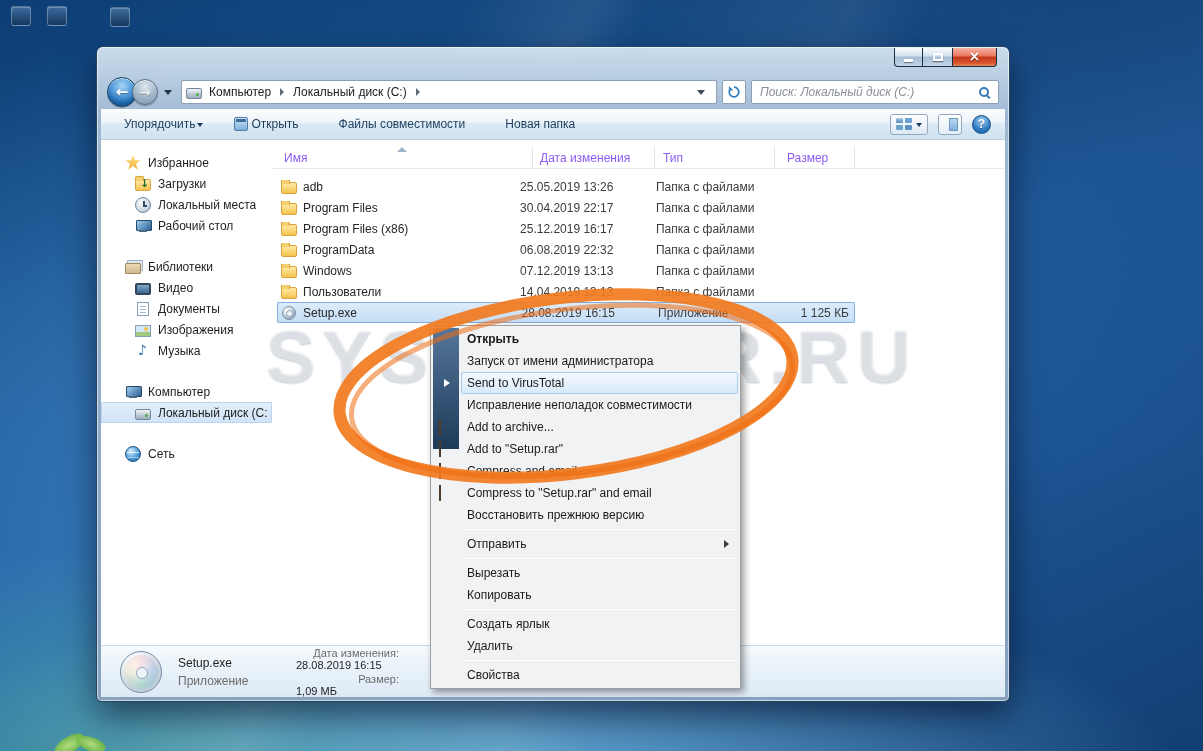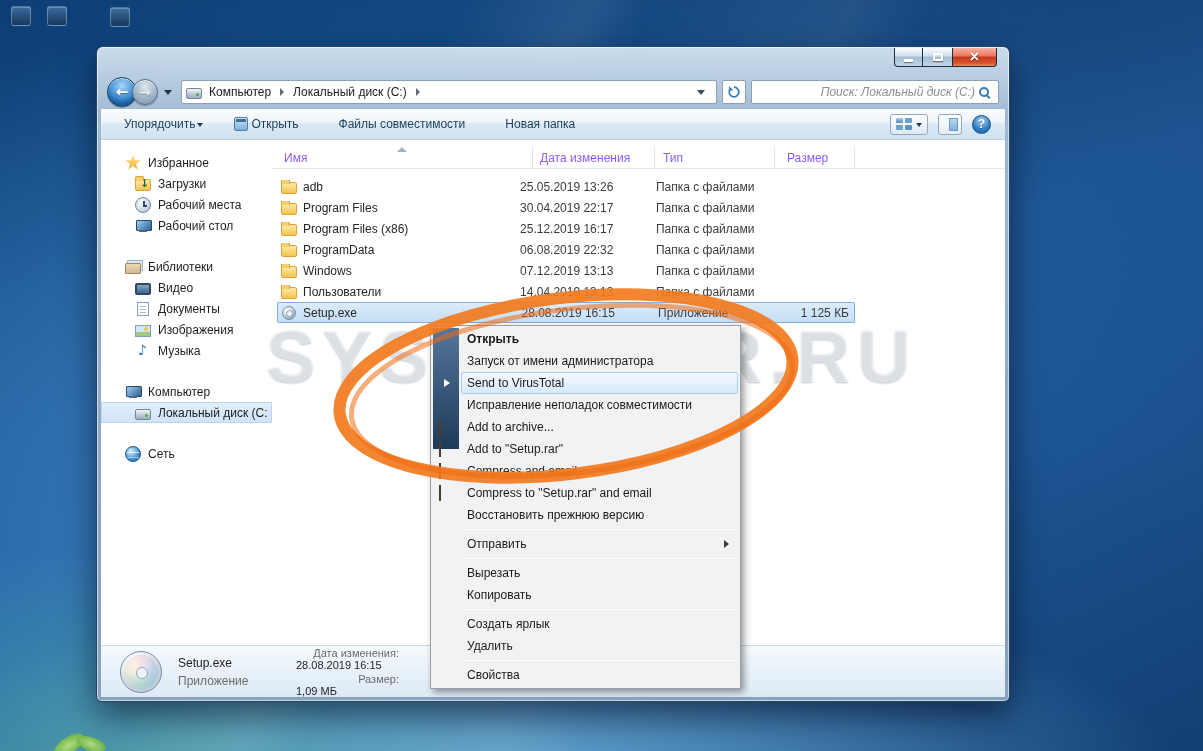--- a/index.html
+++ b/index.html
@@ -71,21 +71,21 @@
   .bc-sep { width:0; height:0; border-top:4px solid transparent; border-bottom:4px solid transparent; border-left:4px solid #5c6b7a; margin:0 2px; }
   .bc-caret { margin-left:auto; padding:0 7px; }
   .bc-caret::before { content:""; display:block; border-left:4px solid transparent; border-right:4px solid transparent; border-top:5px solid #3c4c5c; }
 
   .refreshbtn { width:24px; height:24px; background:#fff; border:1px solid #8ba0b5; border-radius:2px;
     display:flex; align-items:center; justify-content:center; margin-right:5px; }
 
   .searchbox { width:248px; height:24px; background:#fff; border:1px solid #8ba0b5; border-radius:2px;
     display:flex; align-items:center; }
   .searchbox input { flex:1; min-width:0; border:none; outline:none; background:transparent;
-    font:italic 12px "Liberation Sans", sans-serif; color:#a16207; padding:0 4px 0 8px;text-align:right; }
+    font:italic 12px "Liberation Sans", sans-serif; color:#a16207; padding:0 4px 0 8px; }
   .searchbox input::placeholder { color:#8a8f96; font-style:italic; }
   .icon-search { width:10px; height:10px; border:2px solid #3a78b5; border-radius:50%; position:relative; margin-right:9px; flex:none; }
   .icon-search::after { content:""; position:absolute; width:2px; height:5px; background:#3a78b5; transform:rotate(-45deg); right:-2px; bottom:-4px; }
 
   
   .toolbar { position:absolute; left:4px; right:4px; top:62px; height:31px;
     background:linear-gradient(#fcfdfe, #ecf4fb 45%, #dcebf6 46%, #d0e2f0);
     border-bottom:1px solid #bccfe0; display:flex; align-items:center; color:#1e3c5c; }
   .tb-item { display:flex; align-items:center; gap:2px; padding:4px 9px; border-radius:3px; cursor:default; white-space:nowrap; }
   .tb-item.organize { margin-left:14px; }
@@ -298,21 +298,21 @@
           <div class="side-item">
             <span class="ic ic-star"></span>
             <span>Избранное</span>
           </div>
           <div class="side-item child">
             <span class="ic ic-folder ic-download"></span>
             <span>Загрузки</span>
           </div>
           <div class="side-item child">
             <span class="ic ic-clock"></span>
-            <span>Рабочий места</span>
+            <span>Локальный места</span>
           </div>
           <div class="side-item child">
             <span class="ic ic-monitor"></span>
             <span>Рабочий стол</span>
           </div>
         </div>
 
         <div class="side-group">
           <div class="side-item">
             <span class="ic ic-stack"></span>

